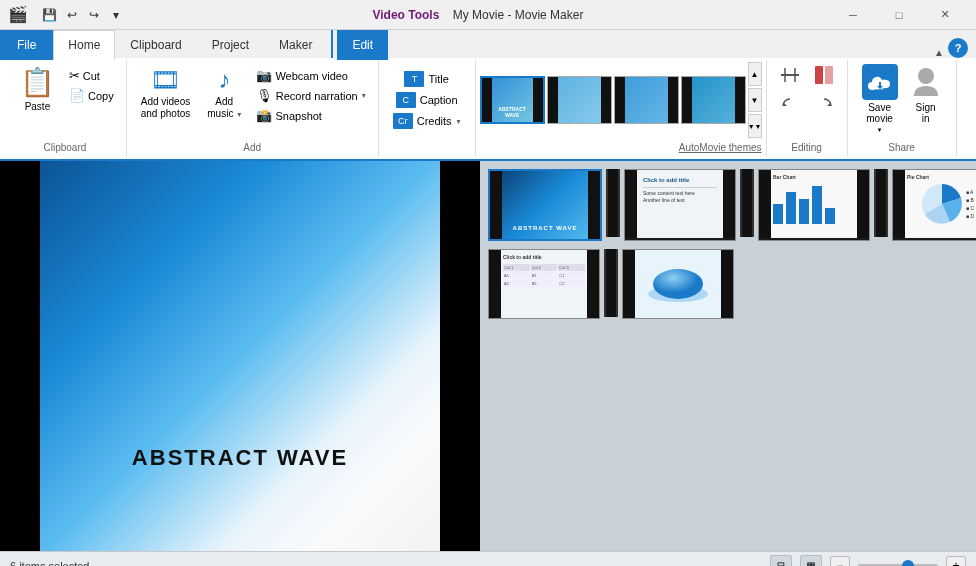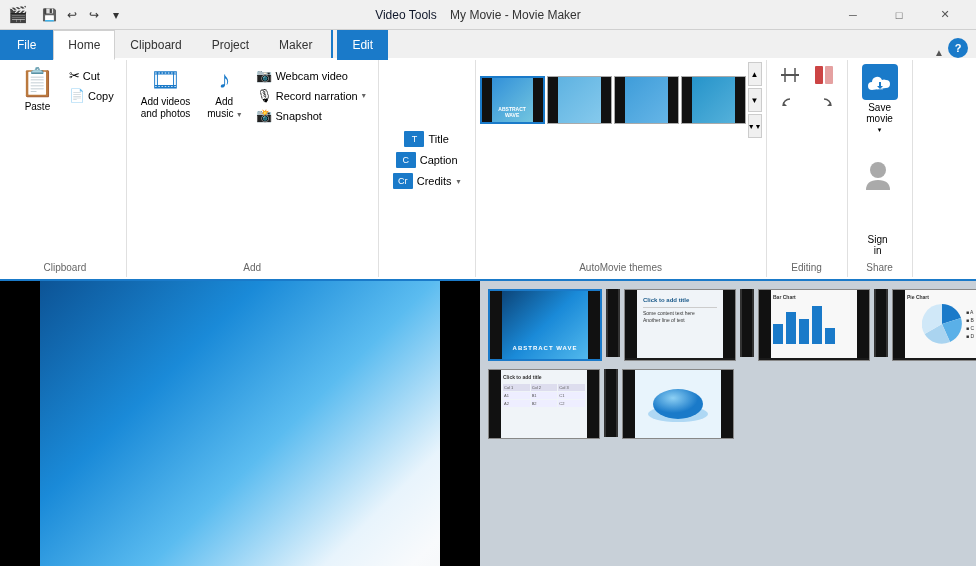--- a/index.html
+++ b/index.html
@@ -55,21 +55,21 @@
     .themes-content { display: flex; align-items: center; gap: 2px; }
     .theme-thumbnails { display: flex; gap: 2px; overflow: hidden; }
     .theme-scroll { display: flex; flex-direction: column; gap: 2px; }
     .theme-scroll-btn { width: 14px; height: 24px; background: #f0f0f0; border: 1px solid #ccc; cursor: pointer; display: flex; align-items: center; justify-content: center; font-size: 8px; }
 
     
     .editing-group .ribbon-group-content { flex-direction: row; gap: 4px; align-items: flex-start; }
     .edit-btn { display: flex; flex-direction: column; align-items: center; padding: 2px 4px; cursor: pointer; border-radius: 2px; font-size: 10px; gap: 2px; }
 
     
-    .share-group .ribbon-group-content { flex-direction: column; gap: 20px; align-items: flex-start; justify-content: flex-end; }
+    .share-group .ribbon-group-content { flex-direction: row; gap: 0; align-items: flex-start; justify-content: flex-end; }
     .share-btn { display: flex; flex-direction: column; align-items: center; padding: 2px 6px; cursor: pointer; border-radius: 2px; font-size: 10px; gap: 2px; text-align: center; }
     .share-icon-cloud { width: 36px; height: 36px; background: #1a7ac9; border-radius: 4px; display: flex; align-items: center; justify-content: center; color: white; font-size: 22px; }
 
     
     .main-area { display: flex; height: calc(566px - 30px - 86px - 32px - 28px); background: #c8d0d8; }
 
     
     .preview-panel { width: 480px; background: #1a1a1a; flex-shrink: 0; display: flex; flex-direction: column; position: relative; }
     .preview-video { flex: 1; display: flex; align-items: center; justify-content: center; background: #1a1a1a; position: relative; overflow: hidden; }
     .preview-content { width: 100%; height: 100%; background: linear-gradient(135deg, #0a4a8a 0%, #1a8ad8 30%, #5bbcf0 50%, #e8f4fc 70%, #f8fafc 80%, #f0f0f0 100%); position: relative; }
@@ -129,21 +129,21 @@
       <span style="font-size:16px;">🎬</span>
     </div>
     <div class="quick-access">
       <div class="qa-btn" title="Save">💾</div>
       <div class="qa-btn" title="Undo">↩</div>
       <div class="qa-btn" title="Redo">↪</div>
       <div class="qa-btn">▾</div>
     </div>
   </div>
   <div class="title-text">
-    <span style="color:#0f172a; font-weight:400;">Video Tools</span>
+    <span style="color:#701a75; font-weight:700;">Video Tools</span>
     &nbsp;&nbsp;
     <span>My Movie - Movie Maker</span>
   </div>
   <div class="window-controls">
     <div class="win-btn">─</div>
     <div class="win-btn">□</div>
     <div class="win-btn close">✕</div>
   </div>
 </div>
 
@@ -259,21 +259,21 @@
             <div class="inner-black-r"></div>
           </div>
         </div>
       </div>
       <div class="theme-scroll">
         <div class="theme-scroll-btn">▲</div>
         <div class="theme-scroll-btn">▼</div>
         <div class="theme-scroll-btn" style="font-size:7px;">▼▼</div>
       </div>
     </div>
-    <div class="ribbon-group-label" style="text-align:center;">AutoMovie themes</div>
+    <div class="ribbon-group-label" style="text-align:right;text-decoration:underline;">AutoMovie themes</div>
   </div>
 
   <div class="ribbon-group editing-group">
     <div class="ribbon-group-content" style="flex-direction:column;gap:4px;">
       <div style="display:flex;gap:4px;">
         <div class="edit-btn">
           <svg width="22" height="22">
               <rect x="2" y="10" width="18" height="2" fill="#555"></rect>
               <line x1="6" y1="4" x2="6" y2="18" stroke="#555" stroke-width="1.5"></line>
               <line x1="16" y1="4" x2="16" y2="18" stroke="#555" stroke-width="1.5"></line>
@@ -316,21 +316,21 @@
         </div>
         <span style="white-space:pre-line;text-align:center;">Save
 movie</span>
         <span style="font-size:7px;">▾</span>
       </div>
       <div class="share-btn">
         <svg width="32" height="36" viewBox="0 0 32 36">
           <circle cx="16" cy="12" r="8" fill="#aaa"></circle>
           <path d="M4 32 Q4 22 16 22 Q28 22 28 32" fill="#aaa"></path>
         </svg>
-        <span style="white-space:pre-line;text-align:center;margin-top:38px;">Sign
+        <span style="white-space:pre-line;text-align:center;">Sign
 in</span>
       </div>
     </div>
     <div class="ribbon-group-label">Share</div>
   </div>
 </div>
 
 <div class="main-area">
 
   <div class="preview-panel">

